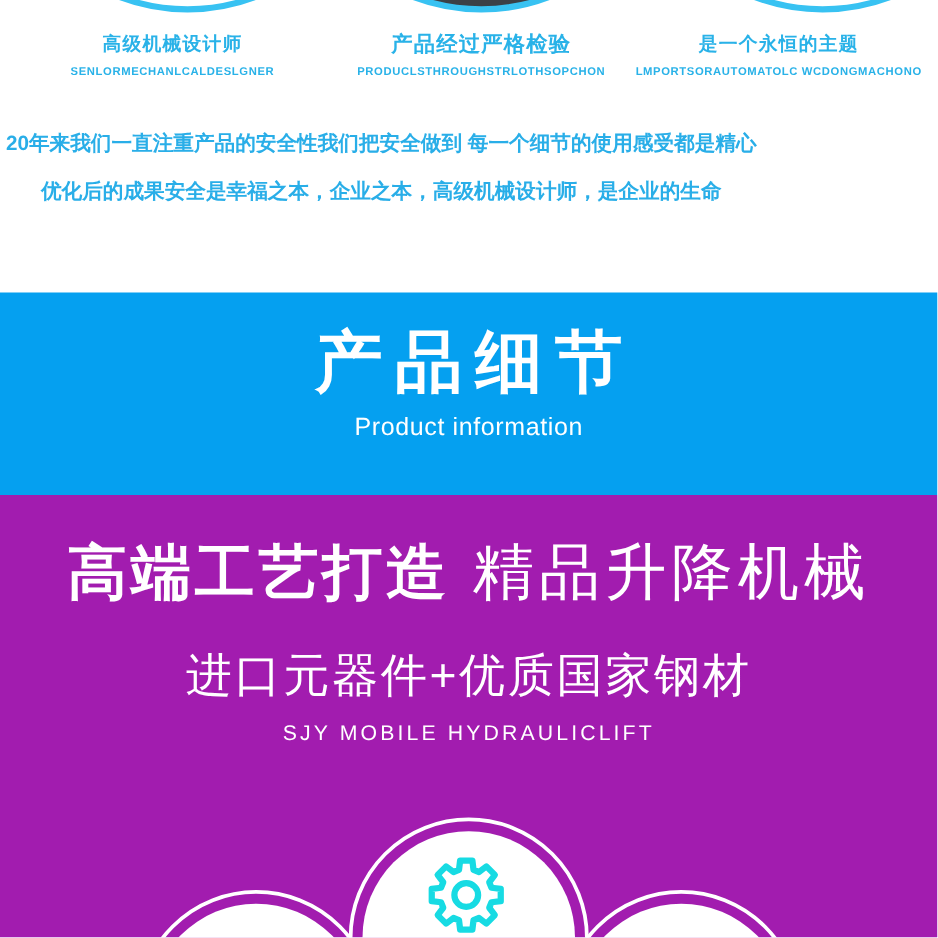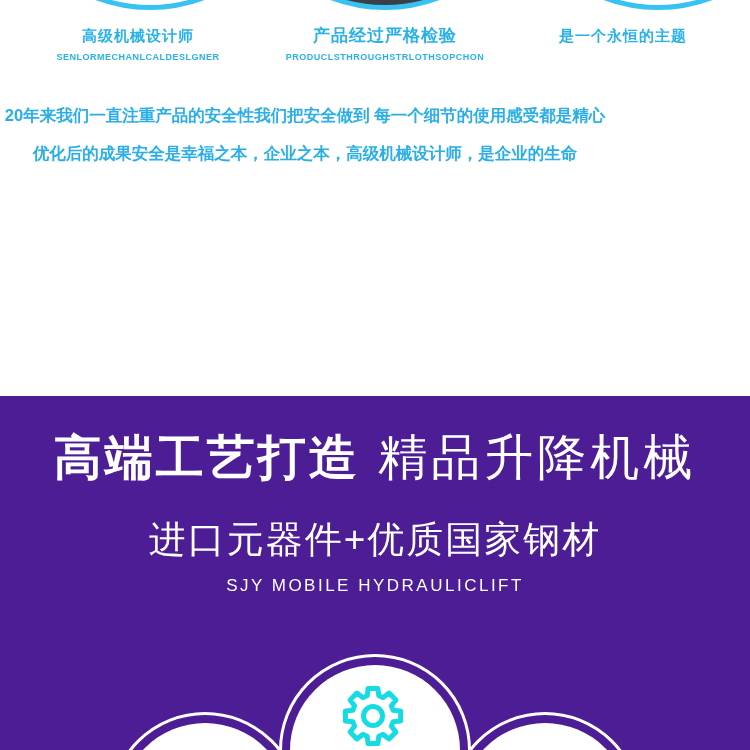--- a/index.html
+++ b/index.html
@@ -29,21 +29,21 @@
     background:#05a0f0;color:#ffffff;text-align:center;
   }
   .banner .h{
     padding-top:25px;font-size:54px;font-weight:bold;
     letter-spacing:10px;text-indent:10px;line-height:1.15;
   }
   .banner .sub{font-size:20px;margin-top:10px;letter-spacing:0.5px;}
   
   .showcase{
     position:absolute;top:396px;left:0;width:750px;height:354px;
-    background:#4c1d95;color:#ffffff;text-align:center;
+    background:#a21caf;color:#ffffff;text-align:center;
   }
   .showcase .title{margin-top:32px;line-height:60px;white-space:nowrap;}
   .showcase .title .b{
     font-size:48px;font-weight:bold;letter-spacing:3px;
     font-family:"Liberation Sans","DejaVu Sans",sans-serif;
   }
   .showcase .title .r{
     font-size:49px;font-weight:normal;letter-spacing:4px;margin-left:14px;
     font-family:"Liberation Serif","DejaVu Serif",serif;
   }
@@ -71,27 +71,32 @@
   <div class="feat mid" style="left:260px;">
     <div class="t">产品经过严格检验</div>
     <div class="s">PRODUCLSTHROUGHSTRLOTHSOPCHON</div>
   </div>
   <div class="feat" style="left:13px;">
     <div class="t">高级机械设计师</div>
     <div class="s">SENLORMECHANLCALDESLGNER</div>
   </div>
   <div class="feat" style="left:498px;">
     <div class="t">是一个永恒的主题</div>
+    <div class="s">LMPORTSORAUTOMATOLC WCDONGMACHONO</div>
   </div>
 
   <div class="intro">
     <div>20年来我们一直注重产品的安全性我们把安全做到 每一个细节的使用感受都是精心</div>
     <div>优化后的成果安全是幸福之本，企业之本，高级机械设计师，是企业的生命</div>
   </div>
 
+  <div class="banner">
+    <div class="h">产品细节</div>
+    <div class="sub">Product information</div>
+  </div>
 
   <div class="showcase">
     <div class="title">
       <span class="b">高端工艺打造</span>
       <span class="r">精品升降机械</span>
     </div>
     <div class="sub-cn">进口元器件+优质国家钢材</div>
     <div class="sub-en">SJY MOBILE HYDRAULICLIFT</div>
   </div>
 

